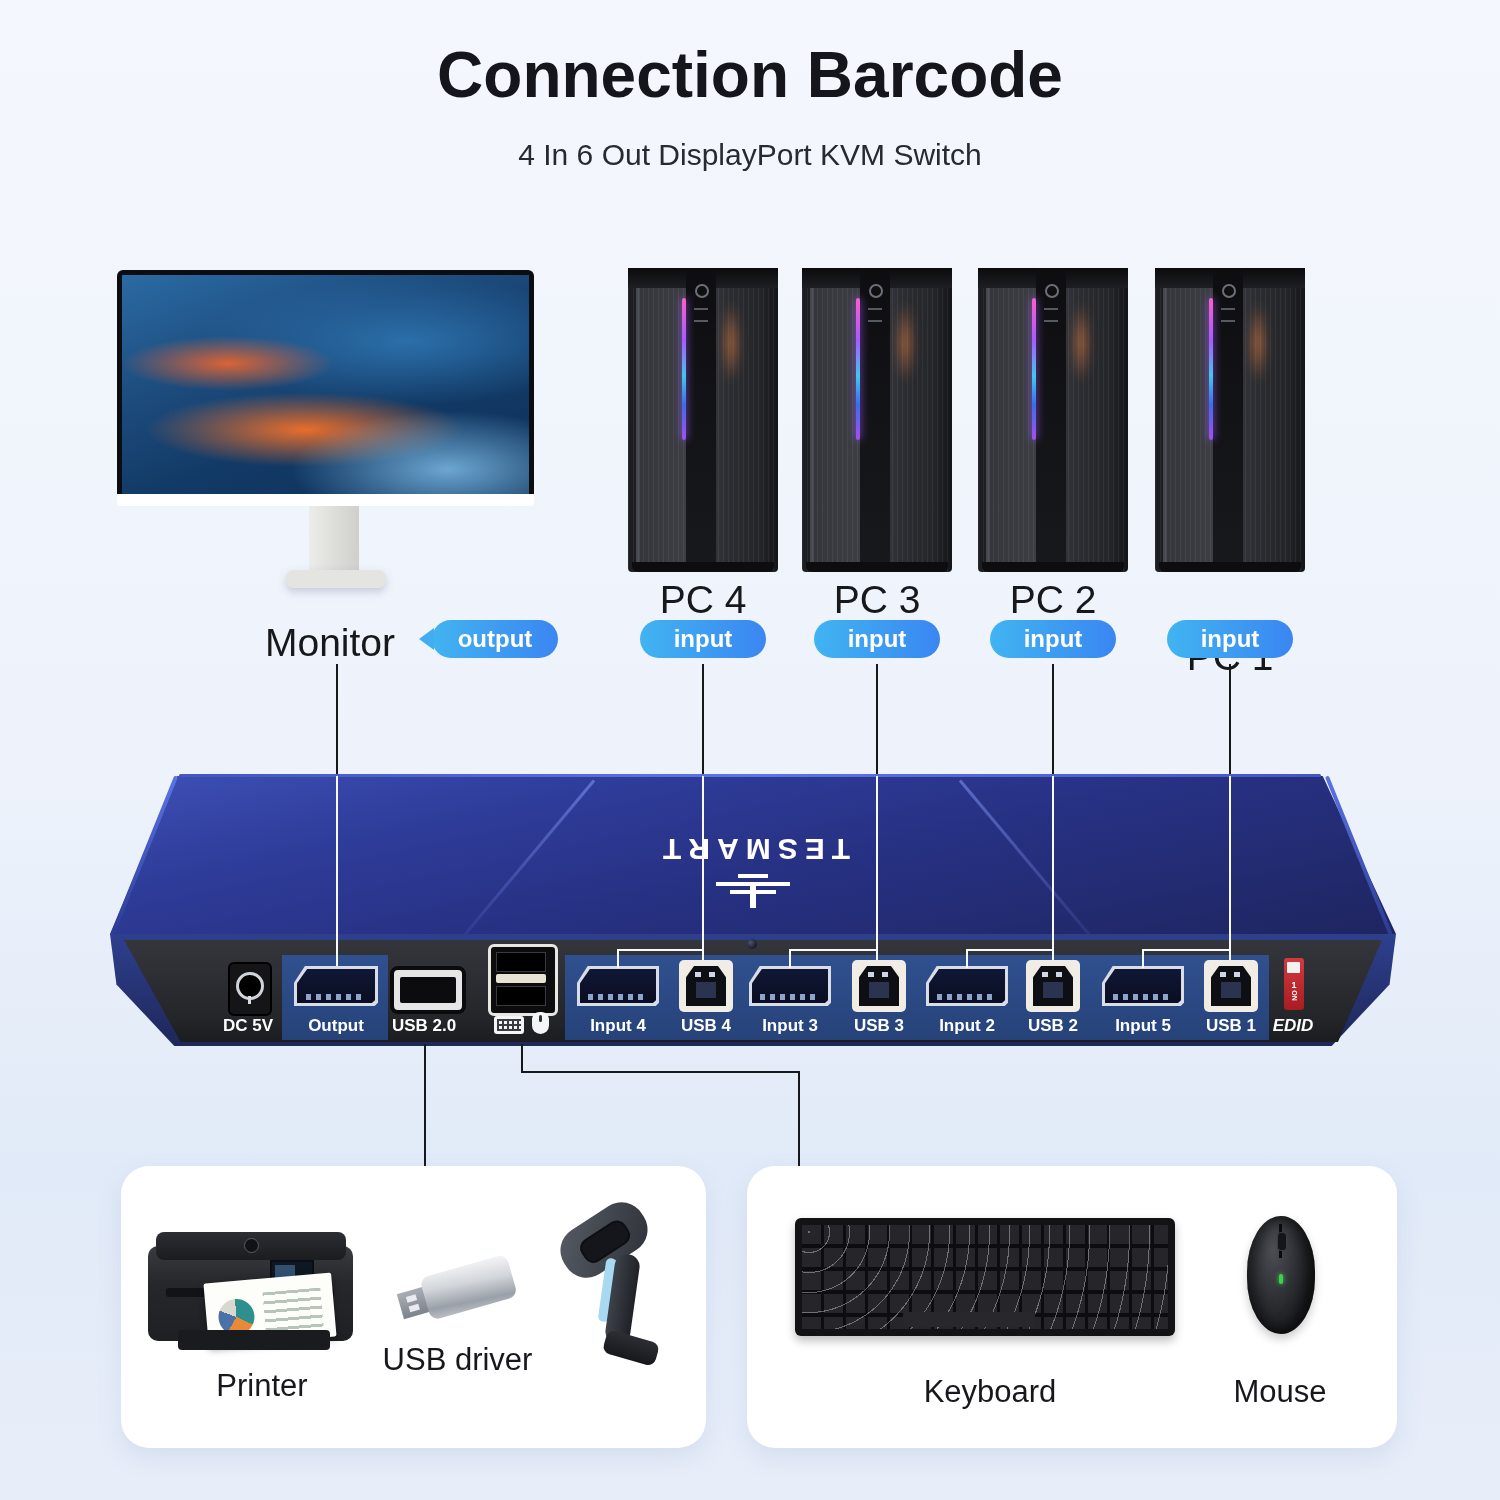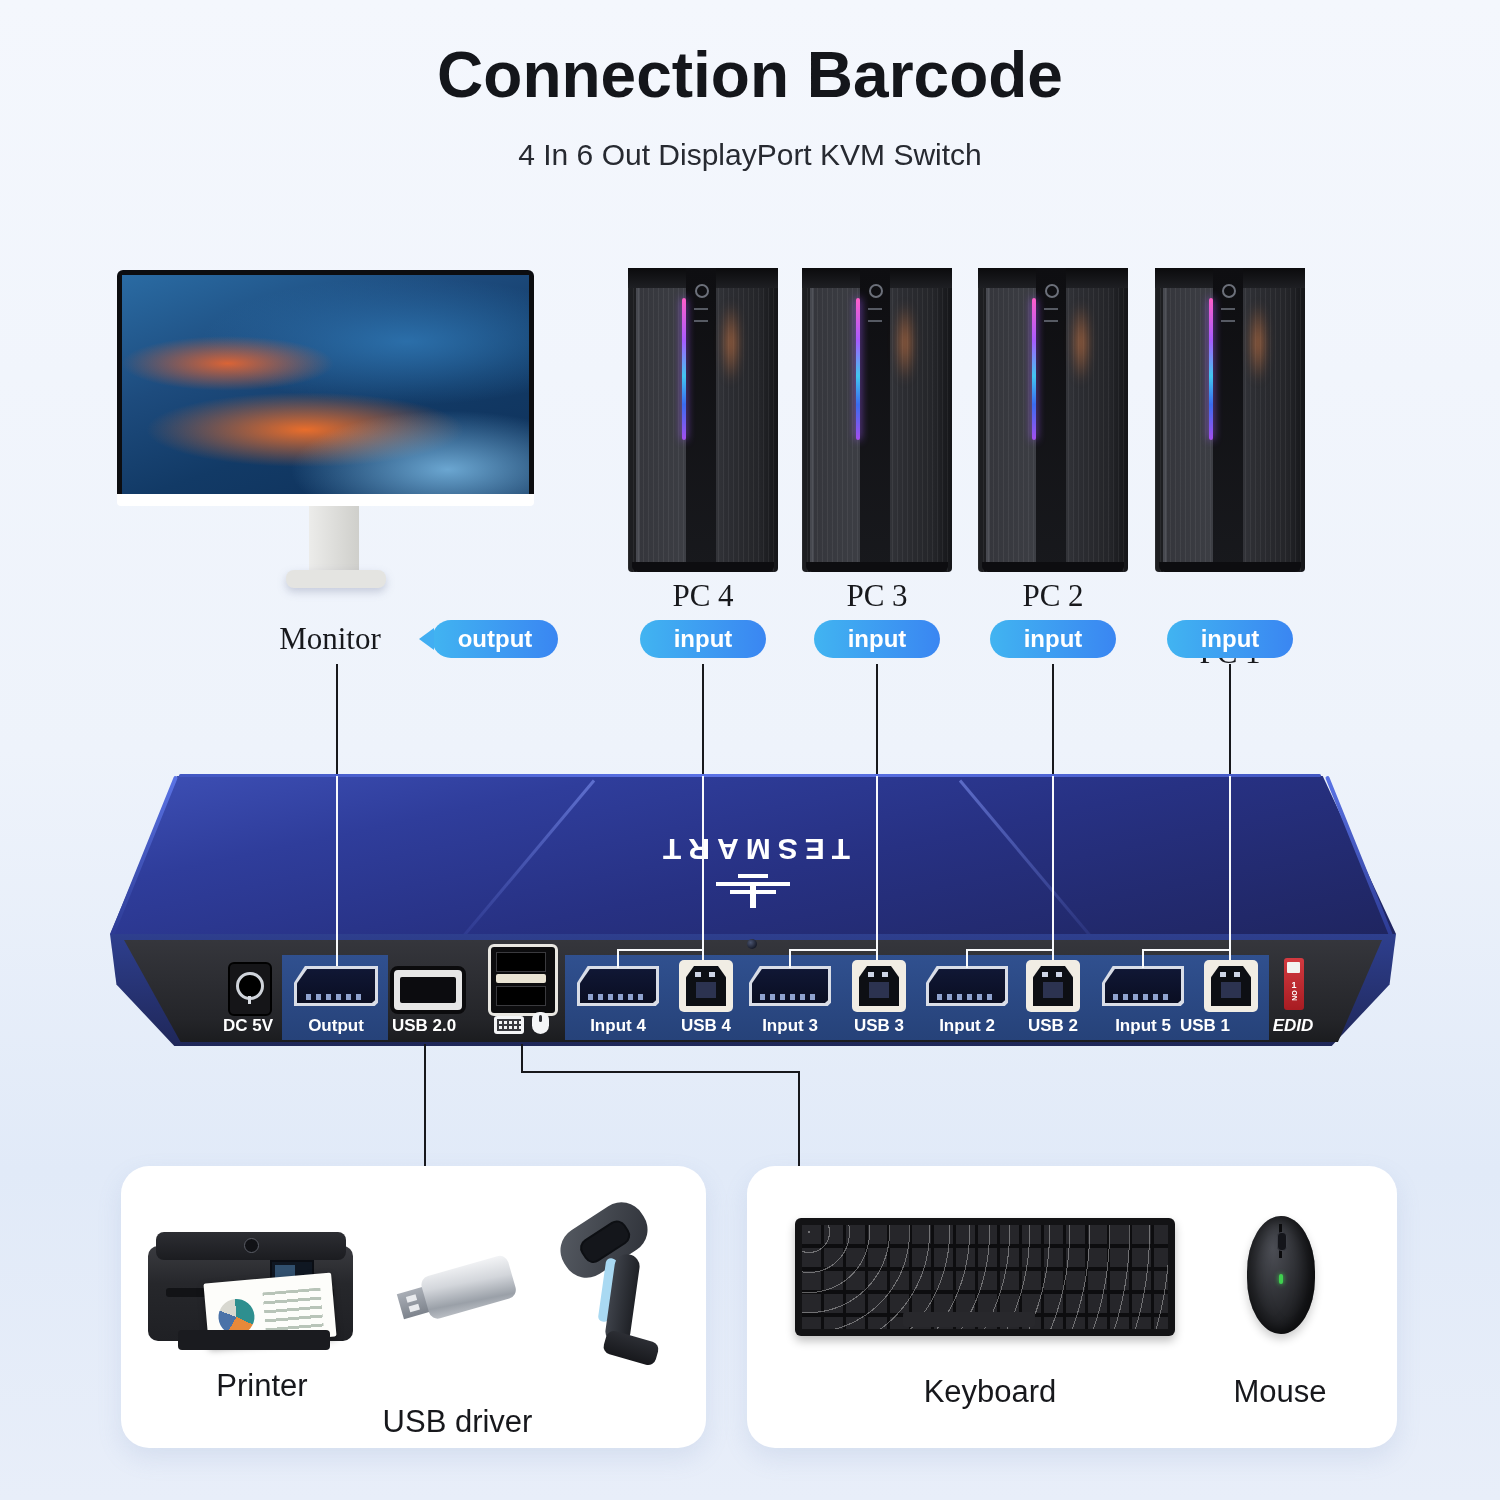--- a/index.html
+++ b/index.html
@@ -5,21 +5,21 @@
   html,body{margin:0;padding:0;}
   body{font-family:"Liberation Sans",sans-serif;background:#e9eff9;}
   .stage{position:relative;width:1500px;height:1500px;overflow:hidden;
     background:linear-gradient(180deg,#f4f7fd 0%,#eef3fb 50%,#e1eaf8 78%,#e8eef9 100%);}
   .abs{position:absolute;}
   
   .title{left:0;top:38px;width:1500px;text-align:center;font-size:64px;font-weight:800;
     color:#14161b;letter-spacing:0px;}
   .subtitle{left:0;top:138px;width:1500px;text-align:center;font-size:30px;color:#272a31;}
   
-  .big-label{font-size:31px;color:#17181c;text-align:center;font-family:Liberation Serif, serif;}
+  .big-label{font-size:39px;color:#17181c;text-align:center;}
   .badge{height:38px;border-radius:19px;background:linear-gradient(90deg,#41b4f1,#3a86f2);
     color:#fff;font-weight:bold;font-size:24px;text-align:center;line-height:38px;}
   .badge-arrow{width:0;height:0;border-top:11px solid transparent;border-bottom:11px solid transparent;
     border-right:15px solid #41aef2;left:-13px;top:8px;}
   
   .vdark{width:2px;background:#17181c;}
   .hdark{height:2px;background:#17181c;}
   .vlite{width:2px;background:#f8f9fb;z-index:30;}
   .hlite{height:2px;background:#f8f9fb;z-index:30;}
   
@@ -317,21 +317,21 @@
   <div class="abs plabel" style="left:382px;width:84px;">USB 2.0</div>
   <div class="abs kbicon"></div>
   <div class="abs mouseicon"></div>
   <div class="abs plabel" style="left:577px;width:82px;">Input 4</div>
   <div class="abs plabel" style="left:664px;width:84px;">USB 4</div>
   <div class="abs plabel" style="left:749px;width:82px;">Input 3</div>
   <div class="abs plabel" style="left:837px;width:84px;">USB 3</div>
   <div class="abs plabel" style="left:926px;width:82px;">Input 2</div>
   <div class="abs plabel" style="left:1011px;width:84px;">USB 2</div>
   <div class="abs plabel" style="left:1102px;width:82px;">Input 5</div>
-  <div class="abs plabel" style="left:1163px;width:84px;">USB 1</div>
+  <div class="abs plabel" style="left:1189px;width:84px;">USB 1</div>
   <div class="abs plabel" style="left:1255px;width:76px;font-style:italic;">EDID</div>
 
   <div class="abs vlite" style="left:336px;top:776px;height:190px;"></div>
   <div class="abs vlite" style="left:702px;top:776px;height:184px;"></div>
   <div class="abs vlite" style="left:876px;top:776px;height:184px;"></div>
   <div class="abs vlite" style="left:1052px;top:776px;height:184px;"></div>
   <div class="abs vlite" style="left:1229px;top:776px;height:184px;"></div>
   <div class="abs hlite" style="left:617px;top:949px;width:87px;"></div>
   <div class="abs hlite" style="left:789px;top:949px;width:89px;"></div>
   <div class="abs hlite" style="left:966px;top:949px;width:88px;"></div>
@@ -386,17 +386,17 @@
     <div class="kb-space"></div>
   </div>
 
   <div class="abs ms" style="left:1247px;top:1216px;width:68px;height:118px;">
     <div class="ms-slot"></div>
     <div class="ms-wheel"></div>
     <div class="ms-led"></div>
   </div>
 
   <div class="abs devlabel" style="left:187px;top:1366px;width:150px;">Printer</div>
-  <div class="abs devlabel" style="left:370px;top:1402px;width:175px;">USB driver</div>
+  <div class="abs devlabel" style="left:370px;top:1340px;width:175px;">USB driver</div>
   <div class="abs devlabel" style="left:900px;top:1372px;width:180px;">Keyboard</div>
   <div class="abs devlabel" style="left:1195px;top:1372px;width:170px;">Mouse</div>
 
 </div>
 
 </body></html>

